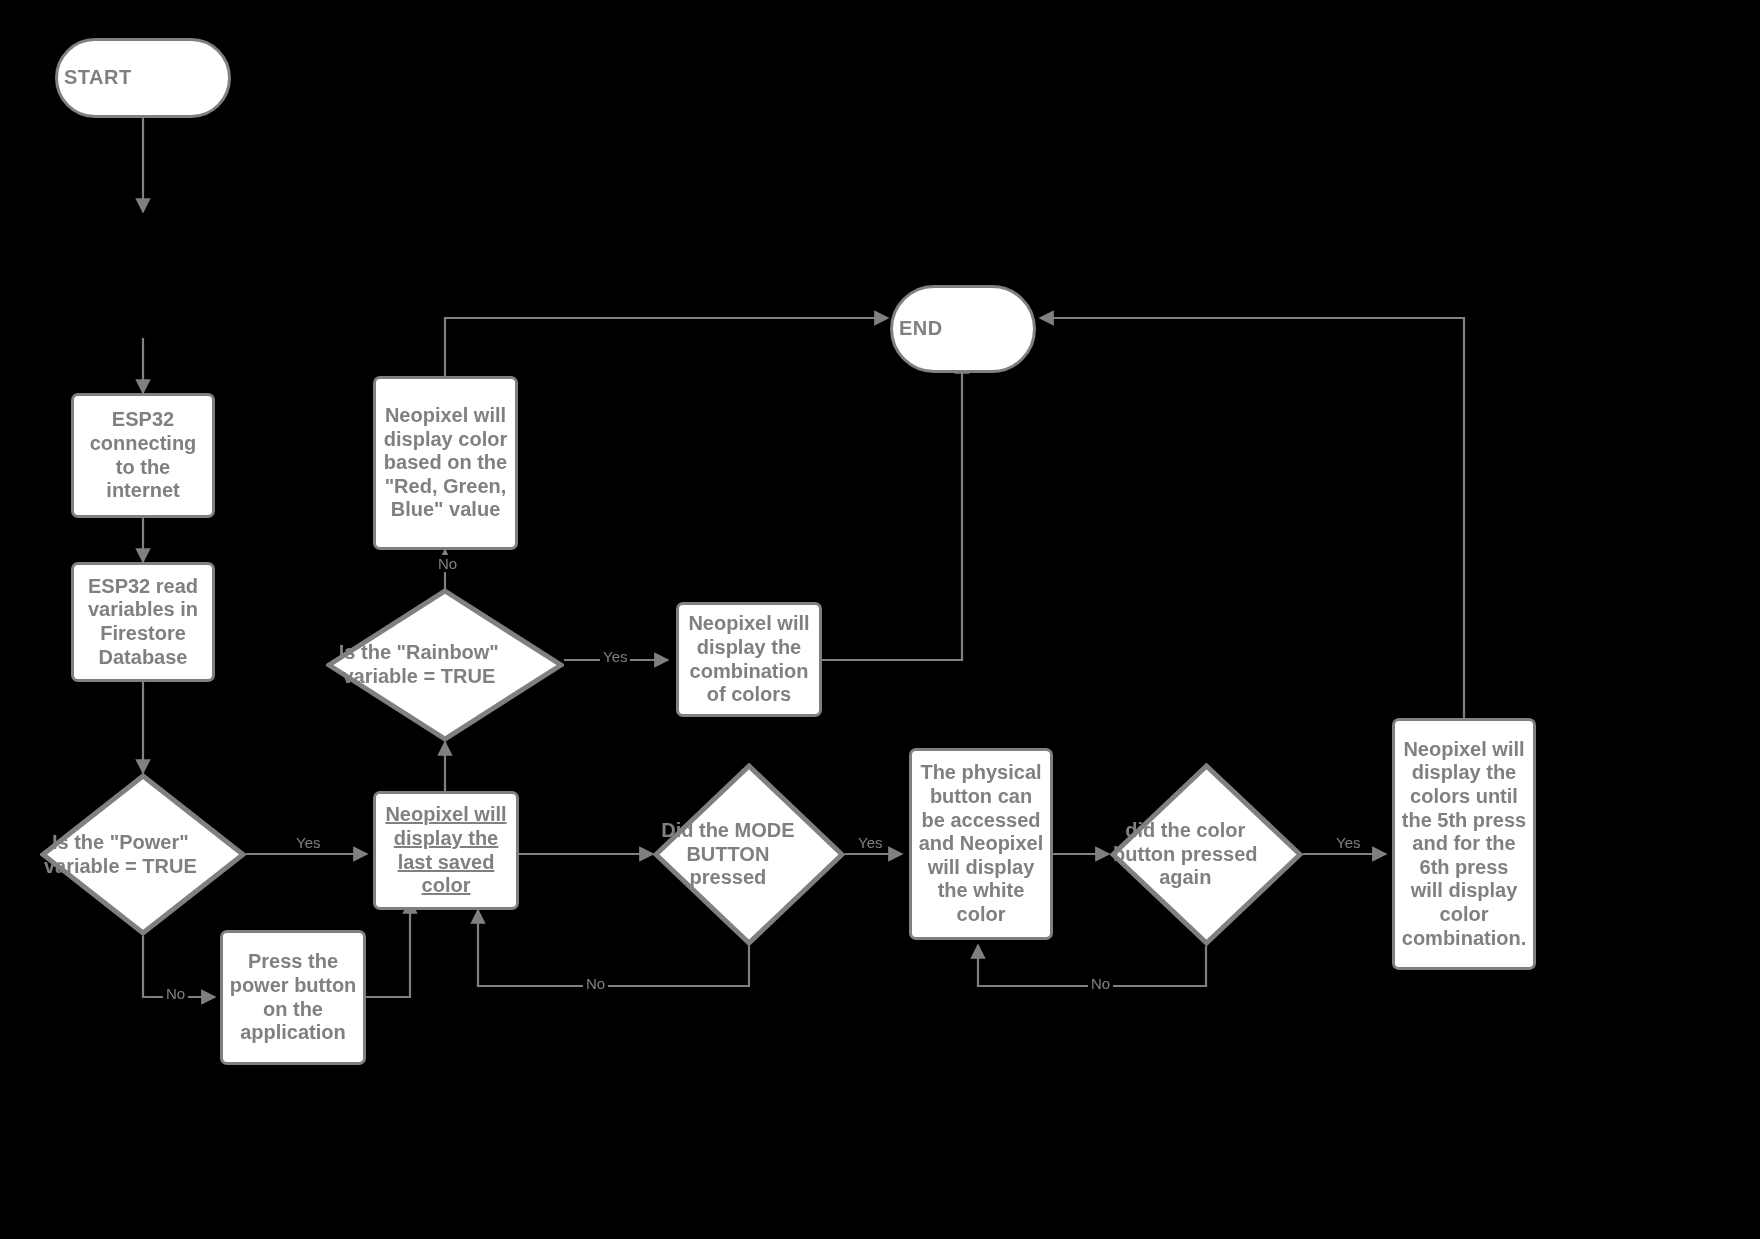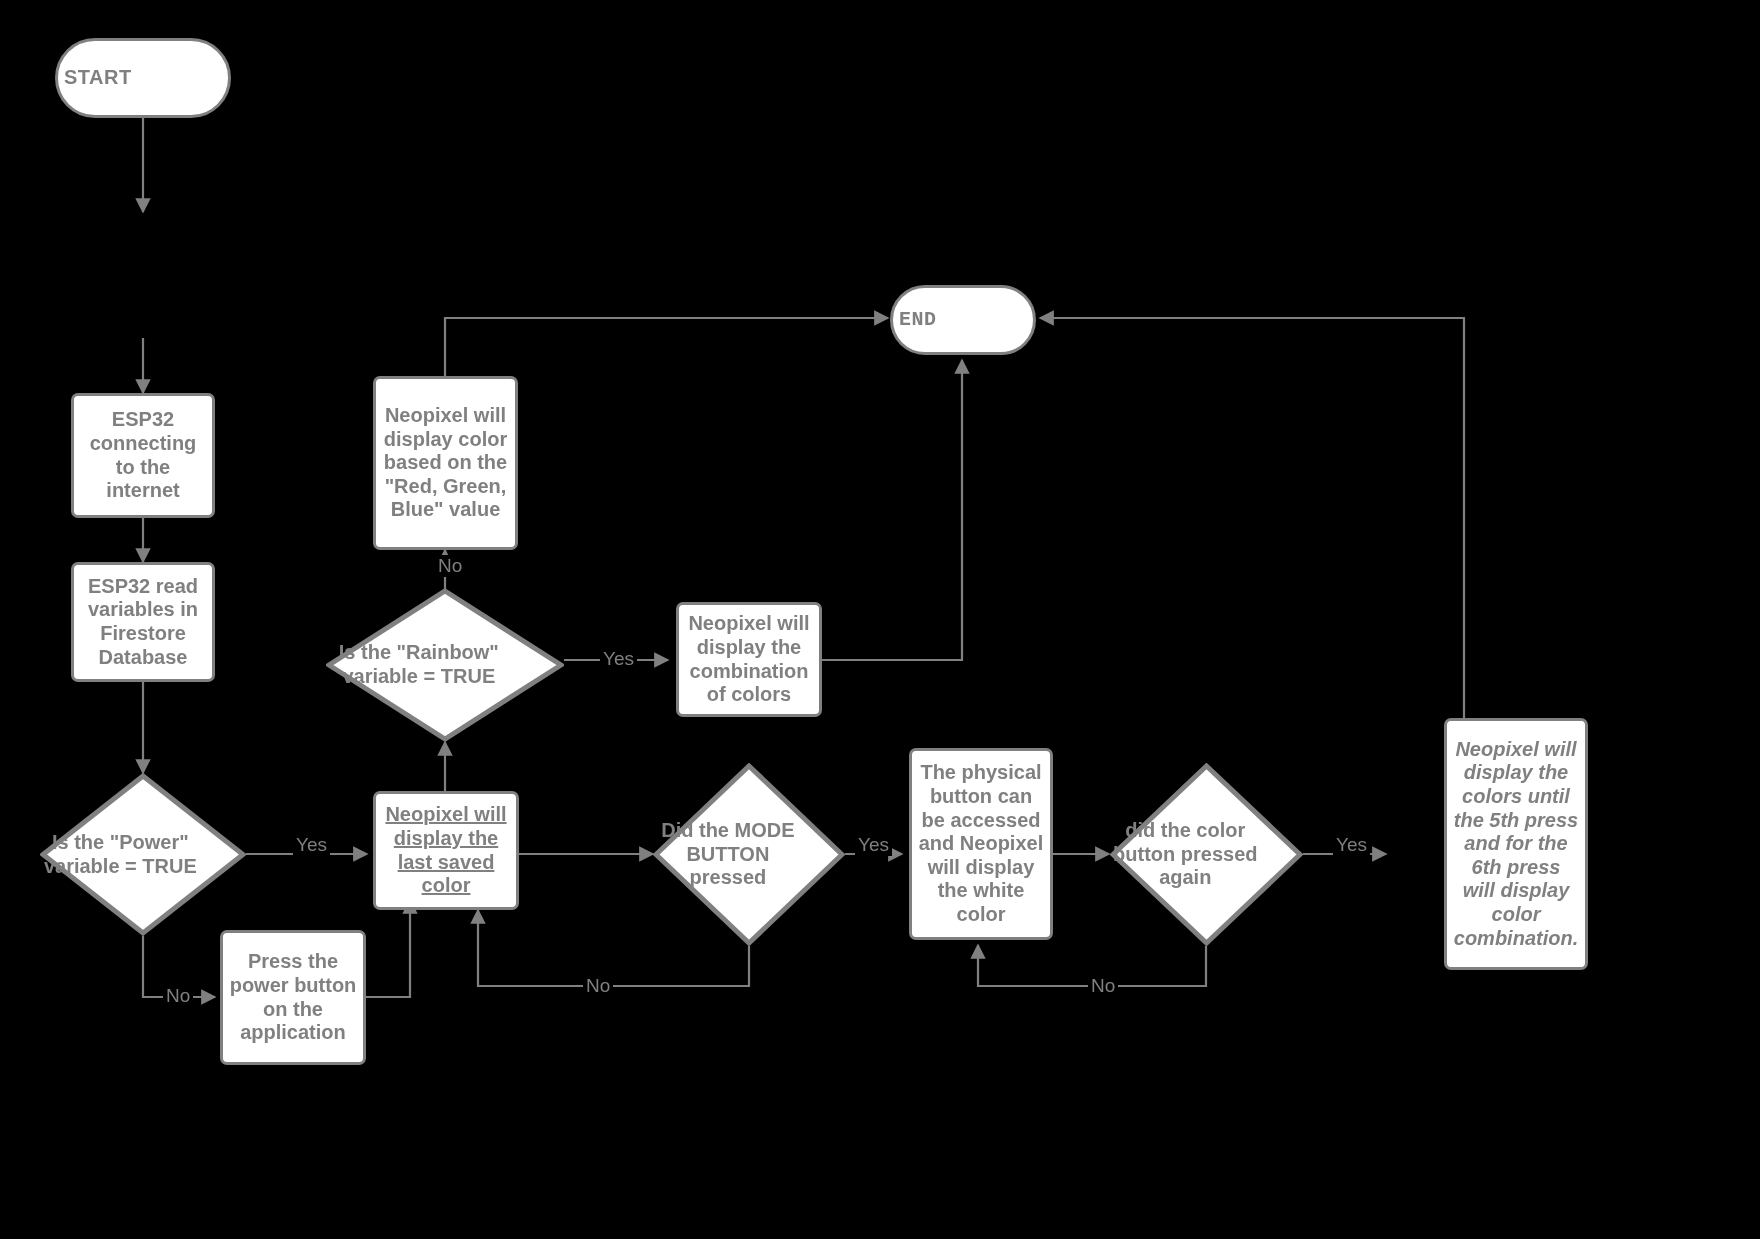--- a/index.html
+++ b/index.html
@@ -33,21 +33,21 @@
   }
   .node.decision .dia-shape{
     position:absolute;left:0;top:0;width:100%;height:100%;
   }
   .node.decision .dia-label{
     position:relative;z-index:2;width:78%;
   }
   .edge-label{
     position:absolute;
     color:#808080;
-    font-size:19px;
+    font-size:15px;
     font-family:"Liberation Sans", sans-serif;
     font-weight:normal;
     background:#000000;
     padding:0 3px;
     z-index:4;
     white-space:nowrap;
   }
 </style>
 </head>
 <body>
@@ -139,21 +139,21 @@
   </div>
 
   <div class="node process" style="left:373px;top:376px;width:145px;height:174px;">
     <span>Neopixel will display color based on the "Red, Green, Blue" value</span>
   </div>
 
   <div class="node process" style="left:676px;top:602px;width:146px;height:115px;">
     <span>Neopixel will display the combination of colors</span>
   </div>
 
-  <div class="node terminator" style="left:890px;top:285px;width:146px;height:70px;font-family:Liberation Mono, monospace;">
+  <div class="node terminator" style="left:890px;top:285px;width:146px;height:88px;">
     <span>END</span>
   </div>
 
   <div class="node decision" style="left:653px;top:763px;width:192px;height:183px;">
     <svg class="dia-shape" viewBox="0 0 192 183" preserveAspectRatio="none">
       <polygon points="96,3 189,91.5 96,180 3,91.5" fill="#ffffff" stroke="#808080" stroke-width="5"></polygon>
     </svg>
     <span class="dia-label">Did the MODE BUTTON pressed</span>
   </div>
 
@@ -161,21 +161,21 @@
     <span>The physical button can be accessed and Neopixel will display the white color</span>
   </div>
 
   <div class="node decision" style="left:1110px;top:763px;width:193px;height:183px;">
     <svg class="dia-shape" viewBox="0 0 193 183" preserveAspectRatio="none">
       <polygon points="96.5,3 190,91.5 96.5,180 3,91.5" fill="#ffffff" stroke="#808080" stroke-width="5"></polygon>
     </svg>
     <span class="dia-label">did the color button pressed again</span>
   </div>
 
-  <div class="node process" style="left:1444px;top:718px;width:144px;height:252px;font-style:italic;">
+  <div class="node process" style="left:1392px;top:718px;width:144px;height:252px;">
     <span>Neopixel will display the colors until the 5th press and for the 6th press will display color combination.</span>
   </div>
 
   <div class="edge-label" style="left:293px;top:834px;">Yes</div>
   <div class="edge-label" style="left:163px;top:985px;">No</div>
   <div class="edge-label" style="left:435px;top:555px;">No</div>
   <div class="edge-label" style="left:600px;top:648px;">Yes</div>
   <div class="edge-label" style="left:855px;top:834px;">Yes</div>
   <div class="edge-label" style="left:583px;top:975px;">No</div>
   <div class="edge-label" style="left:1333px;top:834px;">Yes</div>

